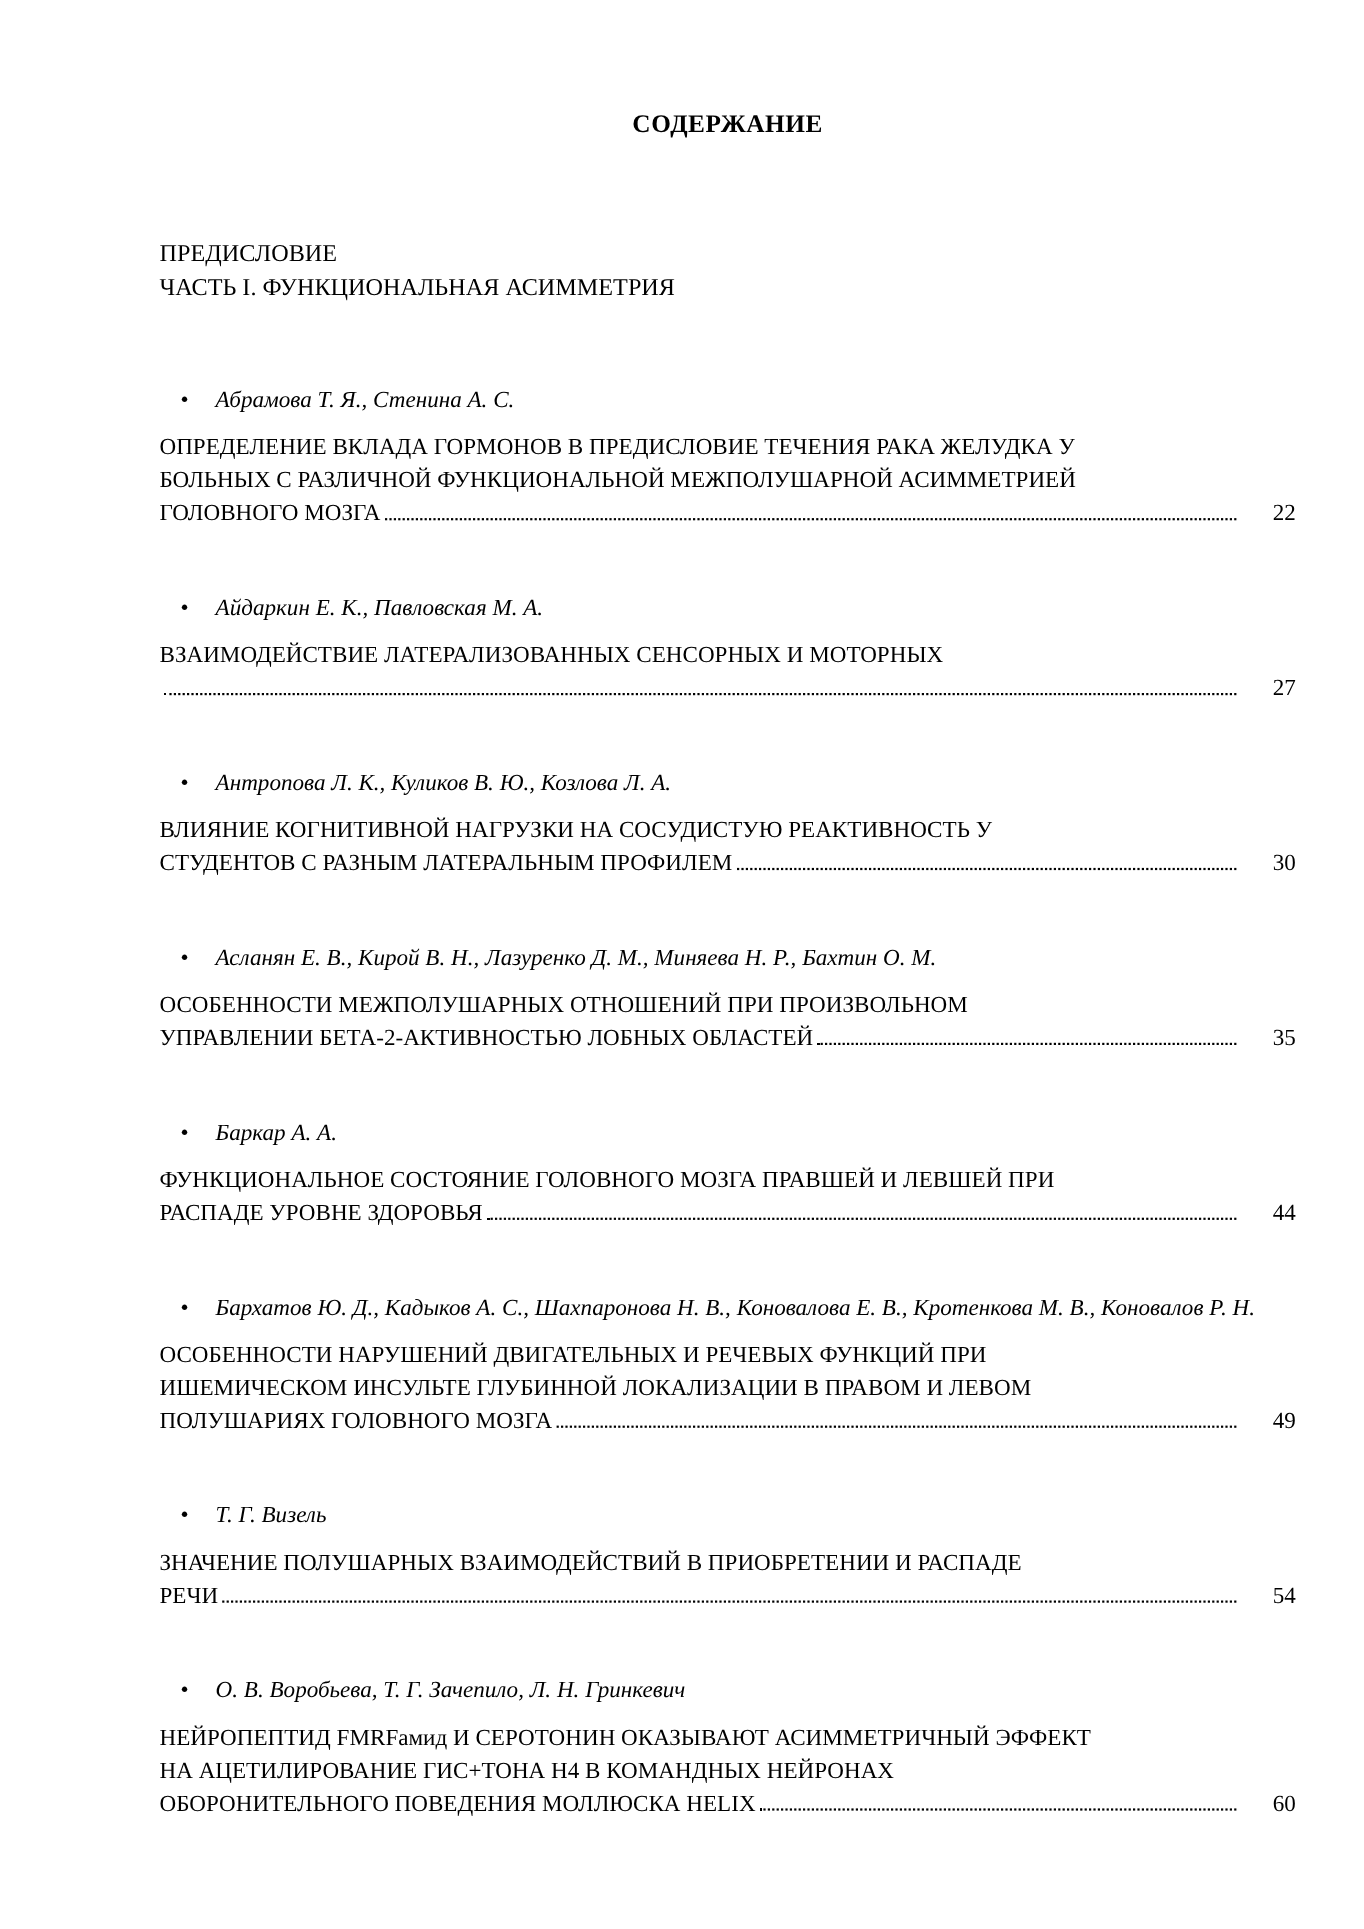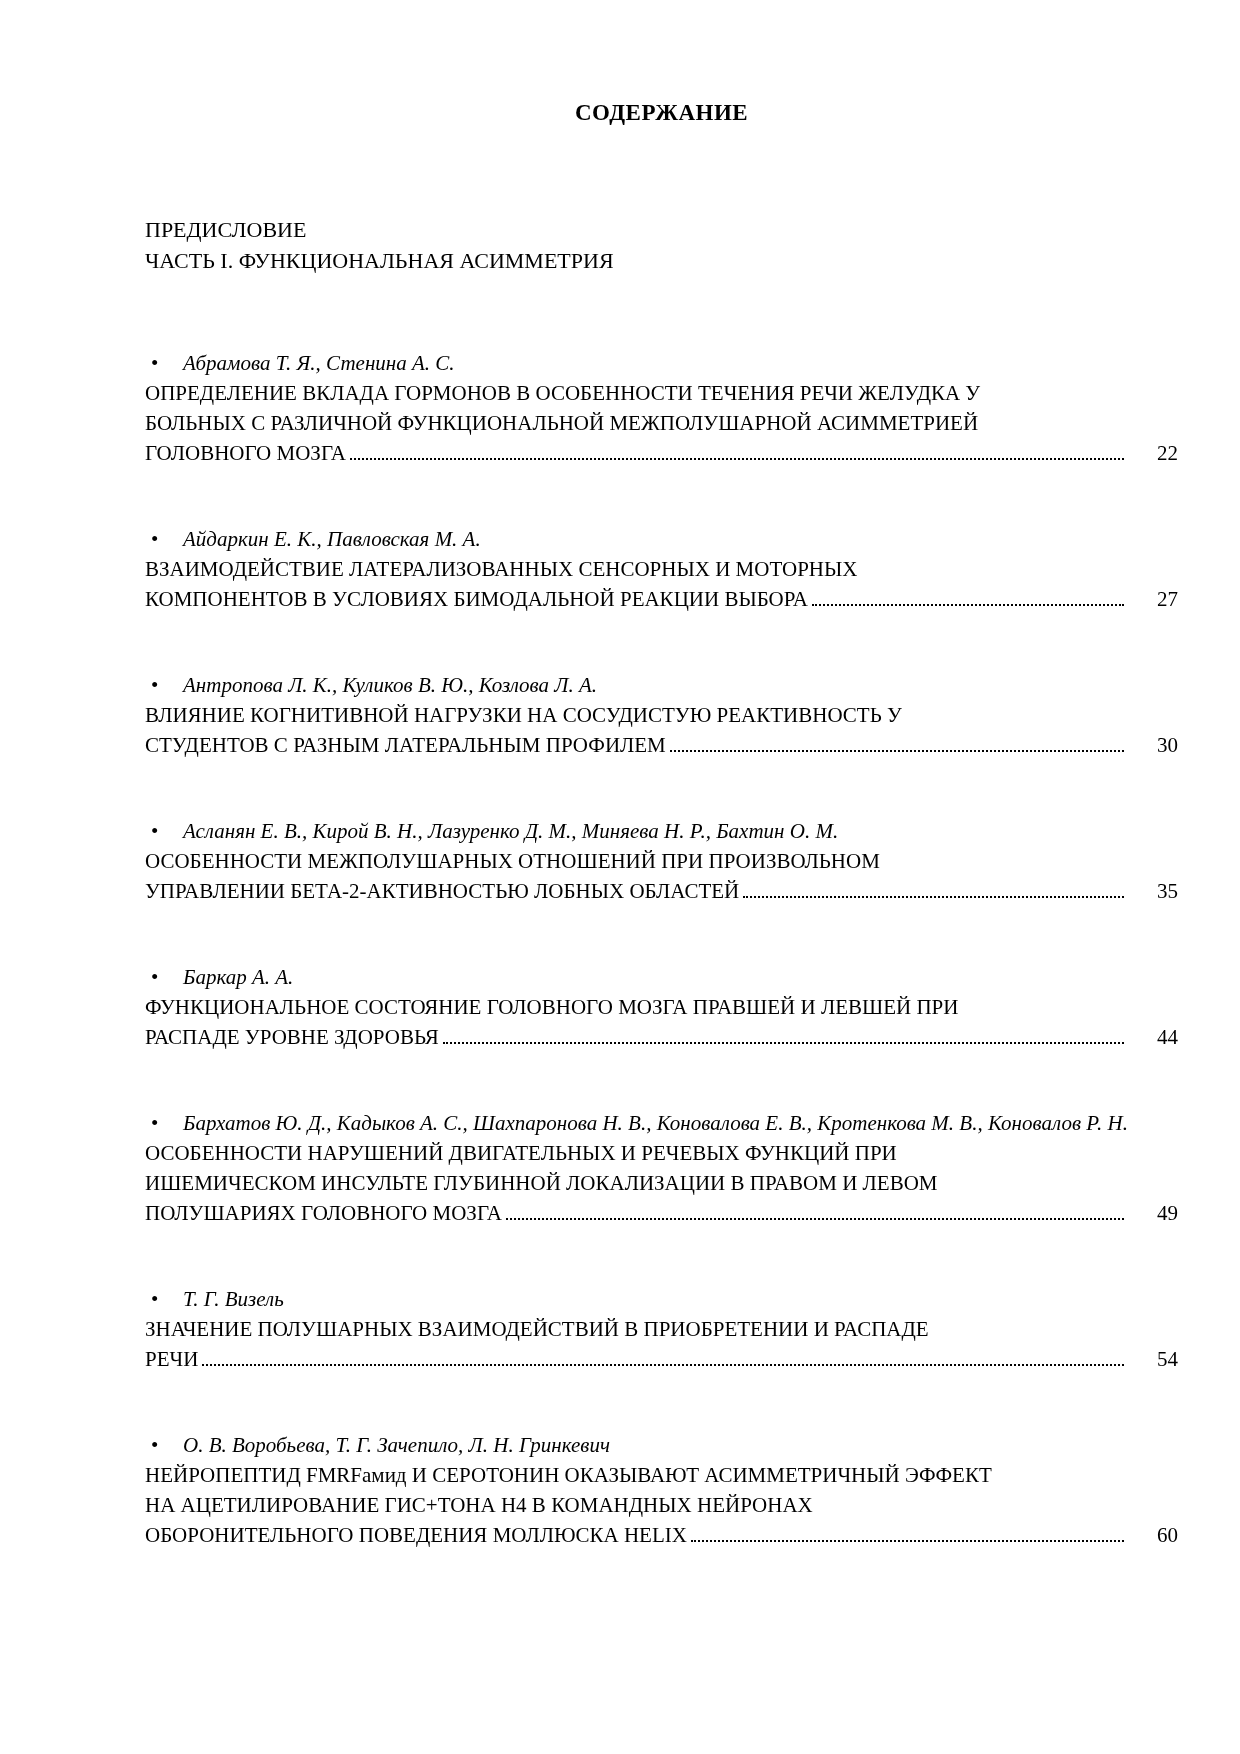--- a/index.html
+++ b/index.html
@@ -36,21 +36,21 @@
   .toc-entries {
     margin-top: 72px;
   }
   .toc-entry {
     margin-bottom: 56px;
     font-size: 21px;
     line-height: 30px;
   }
   .authors-line {
     font-style: italic;
-    margin: 0;
+    margin: 13px;
   }
   .bullet {
     display: inline-block;
     font-style: normal;
     width: 38px;
     padding-left: 6px;
     box-sizing: border-box;
   }
   .entry-title {
     margin: 0;
@@ -82,36 +82,35 @@
 
   <div class="section-headings">
     <div>ПРЕДИСЛОВИЕ</div>
     <div>ЧАСТЬ I. ФУНКЦИОНАЛЬНАЯ АСИММЕТРИЯ</div>
   </div>
 
   <div class="toc-entries">
   <div class="toc-entry">
     <p class="authors-line"><span class="bullet">•</span><span>Абрамова Т. Я., Стенина А. С.</span></p>
     <div class="entry-title">
-          <div class="title-line"><span>ОПРЕДЕЛЕНИЕ ВКЛАДА ГОРМОНОВ В ОСОБЕННОСТИ ТЕЧЕНИЯ РЕЧИ ЖЕЛУДКА У</span></div>
+          <div class="title-line"><span>ОПРЕДЕЛЕНИЕ ВКЛАДА ГОРМОНОВ В ПРЕДИСЛОВИЕ ТЕЧЕНИЯ РАКА ЖЕЛУДКА У</span></div>
           <div class="title-line"><span>БОЛЬНЫХ С РАЗЛИЧНОЙ ФУНКЦИОНАЛЬНОЙ МЕЖПОЛУШАРНОЙ АСИММЕТРИЕЙ</span></div>
           <div class="title-line last">
             <span>ГОЛОВНОГО МОЗГА</span>
             <span class="leader"></span>
             <span class="page-num">22</span>
           </div>
         </div>
   </div>
 
   <div class="toc-entry">
     <p class="authors-line"><span class="bullet">•</span><span>Айдаркин Е. К., Павловская М. А.</span></p>
     <div class="entry-title">
           <div class="title-line"><span>ВЗАИМОДЕЙСТВИЕ ЛАТЕРАЛИЗОВАННЫХ СЕНСОРНЫХ И МОТОРНЫХ</span></div>
           <div class="title-line last">
-            <span>КОМПОНЕНТОВ В УСЛОВИЯХ БИМОДАЛЬНОЙ РЕАКЦИИ ВЫБОРА</span>
             <span class="leader"></span>
             <span class="page-num">27</span>
           </div>
         </div>
   </div>
 
   <div class="toc-entry">
     <p class="authors-line"><span class="bullet">•</span><span>Антропова Л. К., Куликов В. Ю., Козлова Л. А.</span></p>
     <div class="entry-title">
           <div class="title-line"><span>ВЛИЯНИЕ КОГНИТИВНОЙ НАГРУЗКИ НА СОСУДИСТУЮ РЕАКТИВНОСТЬ У</span></div>

